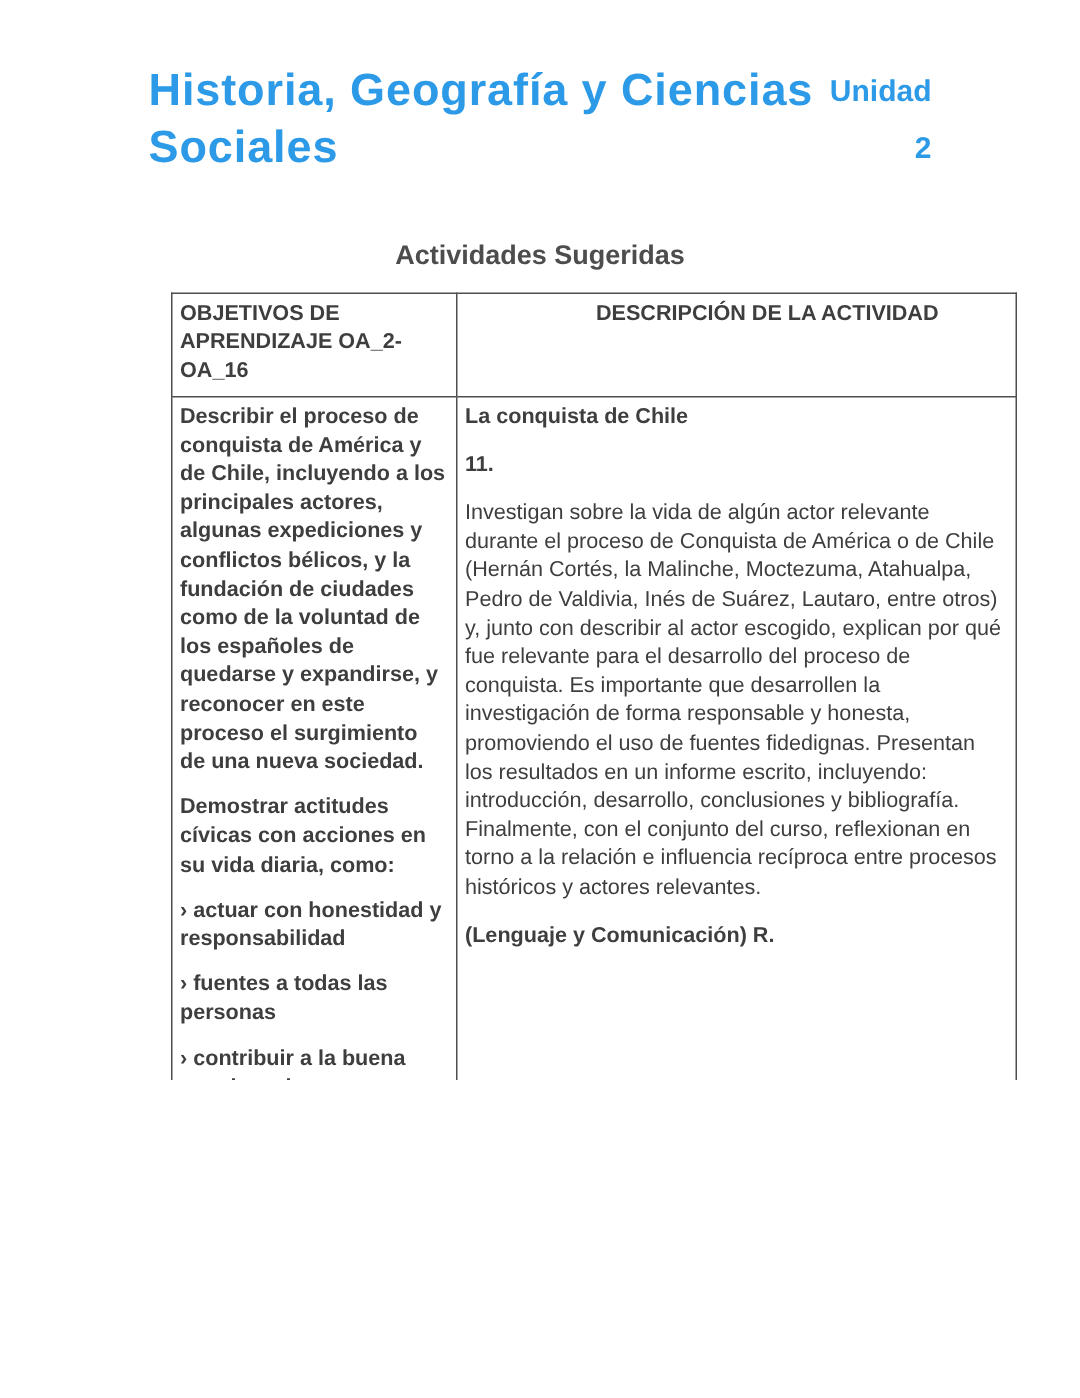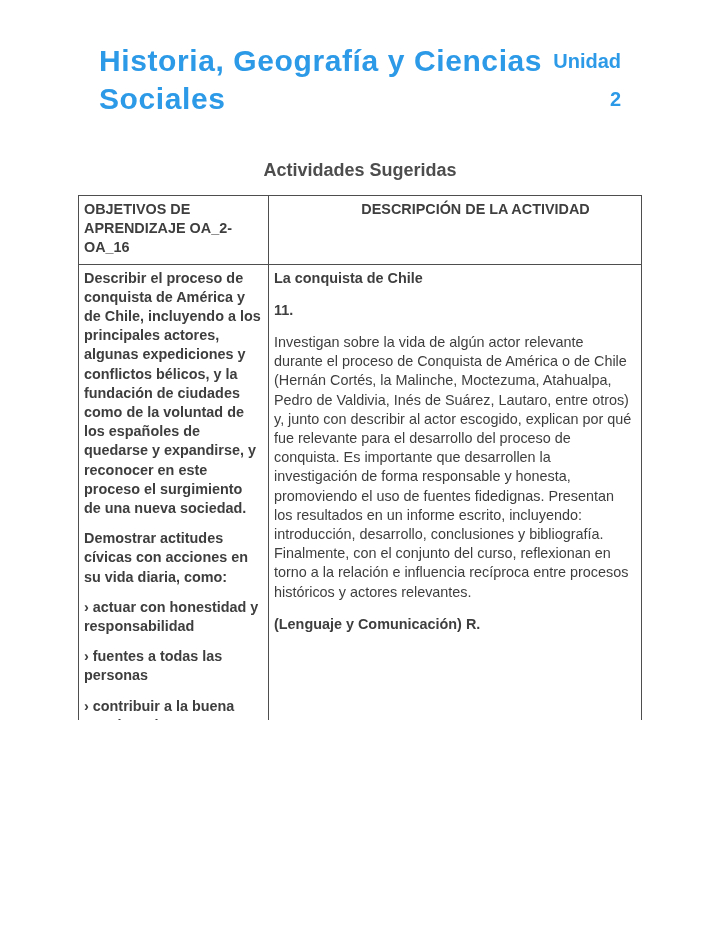--- a/index.html
+++ b/index.html
@@ -56,21 +56,21 @@
     margin: 40px 0 13px 0;
     text-align: center;
     font-size: 18px;
     line-height: 24px;
     font-weight: bold;
     color: #4D4D4D;
   }
   table.activities-table {
     border-collapse: collapse;
     table-layout: fixed;
-    margin-left: 78px;
+    margin-left: 114px;
     width: 564px;
   }
   .activities-table th,
   .activities-table td {
     border: 1px solid var(--border, #4E4E4E);
     vertical-align: top;
     padding: 4px 5px 6px 5px;
     font-size: 14.4px;
     line-height: 19.2px;
     color: var(--text-dark, #3E3E3E);

